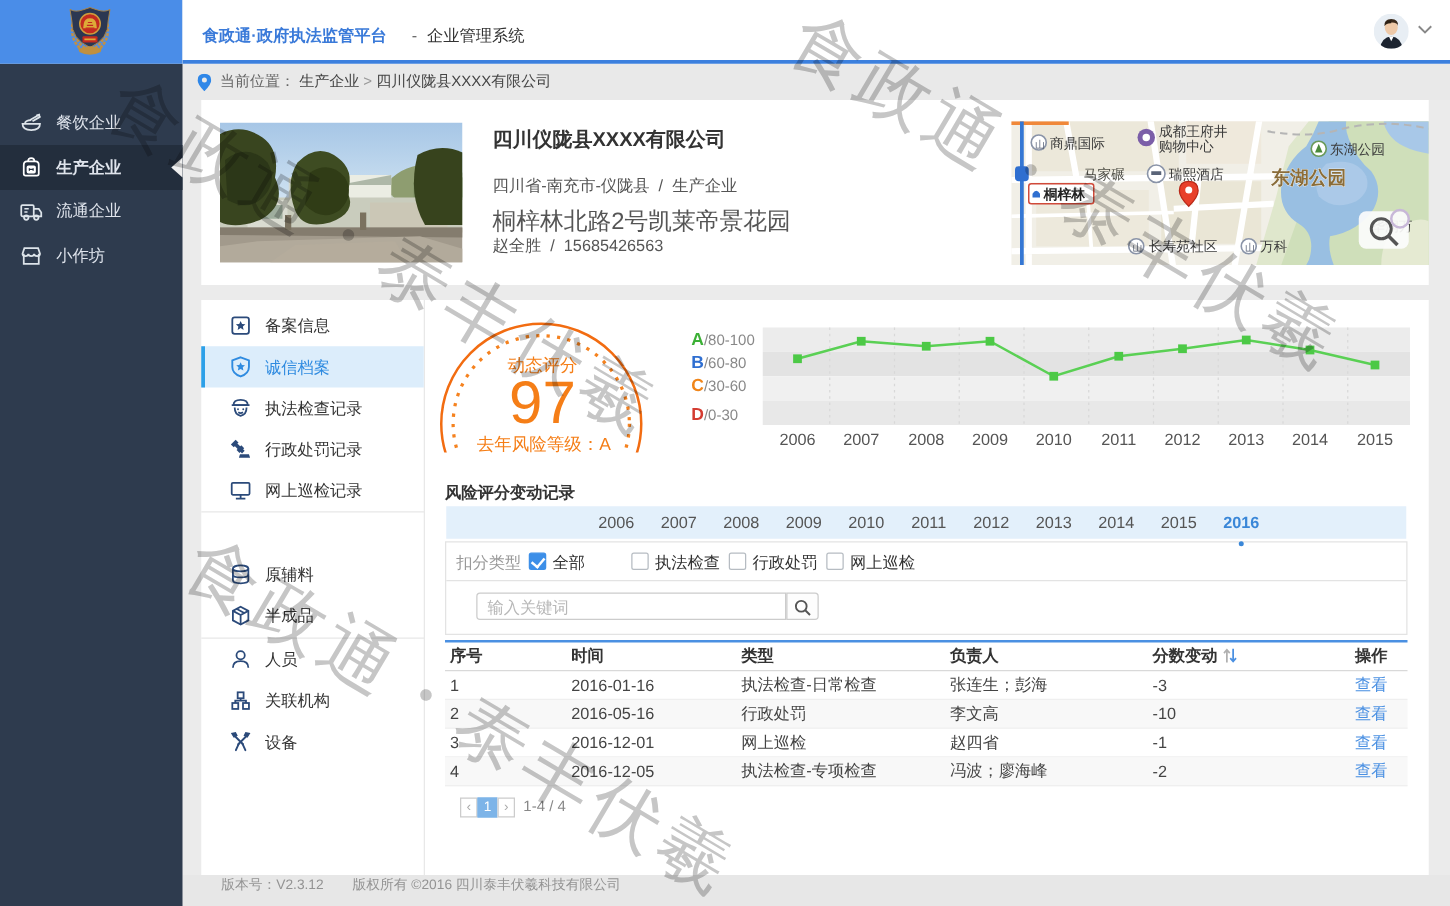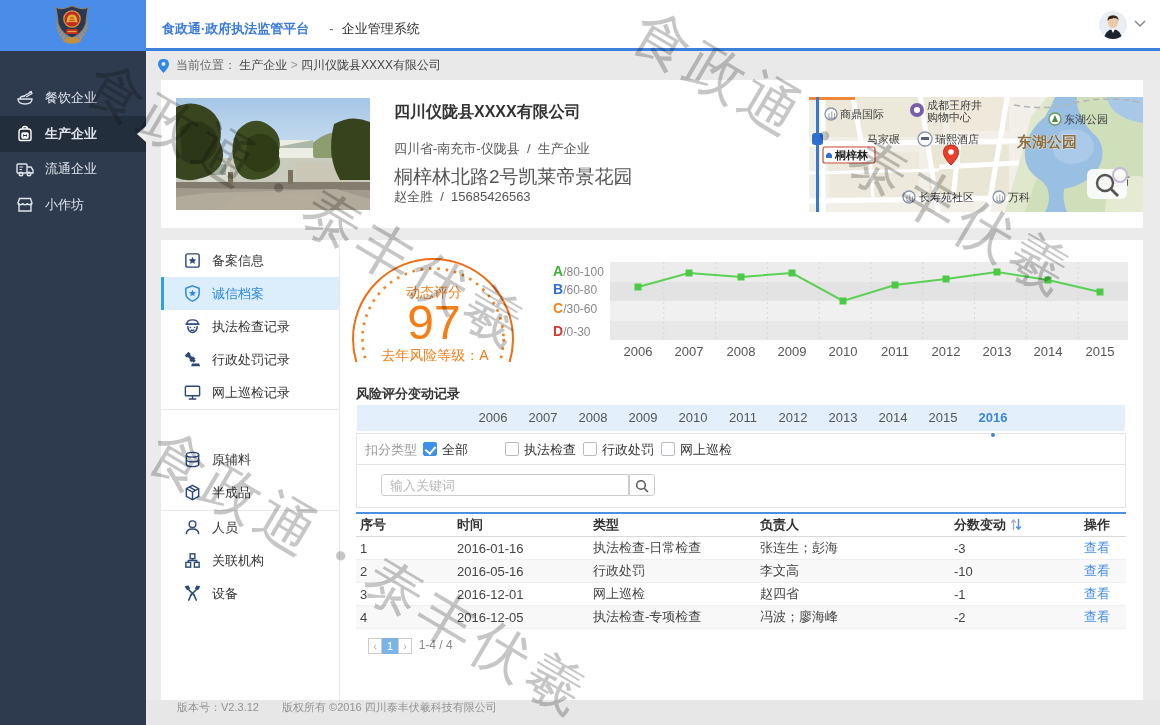--- a/index.html
+++ b/index.html
@@ -62,21 +62,21 @@
 #sbtn{position:absolute;left:256px;top:9px;width:26px;height:22px;border:1px solid #ccc;border-radius:0 3px 3px 0;background:#fdfdfd;}
 
 #tbl{left:356px;top:512px;width:770px;z-index:2;font-size:13px;}
 #tbl .thead{border-top:2px solid #4a90e2;border-bottom:1px solid #d9d9d9;height:25px;font-weight:bold;color:#333;position:relative;}
 .tr{position:relative;height:23px;border-bottom:1px solid #efefef;color:#444;}
 .tr.alt{background:#f8f8f8;}
 .c1{position:absolute;left:4px;top:50%;transform:translateY(-50%);}
 .c2{position:absolute;left:101px;top:50%;transform:translateY(-50%);}
 .c3{position:absolute;left:237px;top:50%;transform:translateY(-50%);}
 .c4{position:absolute;left:404px;top:50%;transform:translateY(-50%);}
-.c5{position:absolute;left:598px;top:50%;transform:translateY(-50%);text-align:center;}
+.c5{position:absolute;left:566px;top:50%;transform:translateY(-50%);text-align:center;}
 .c6{position:absolute;right:16px;top:50%;transform:translateY(-50%);}
 .see{color:#4a90e2;}
 
 #pag{left:368px;top:638px;height:16px;font-size:12px;color:#888;z-index:2;}
 .pbtn{display:inline-block;width:14px;height:16px;border:1px solid #ccc;background:#fff;color:#aaa;text-align:center;line-height:14px;vertical-align:top;font-size:11px;}
 .pbtn.cur{background:#7db4e8;color:#fff;border-color:#7db4e8;width:16px;}
 
 #footer{left:146px;top:700px;width:1014px;height:25px;background:#e7e7e7;font-size:11px;color:#939393;z-index:3;}
 #footer span{position:absolute;top:0;}
 

